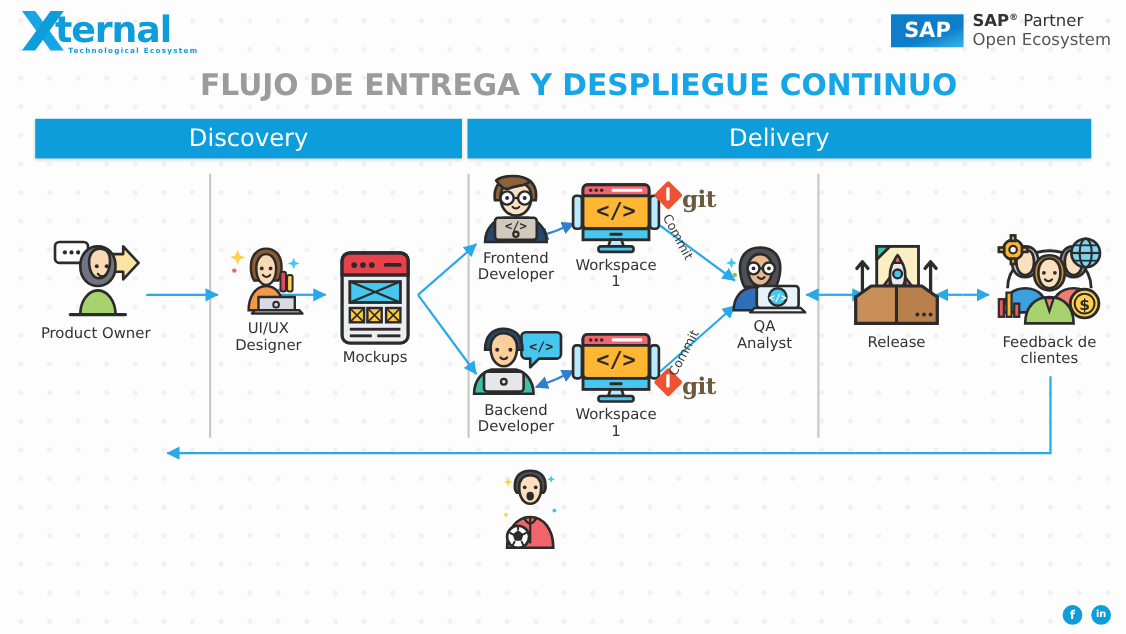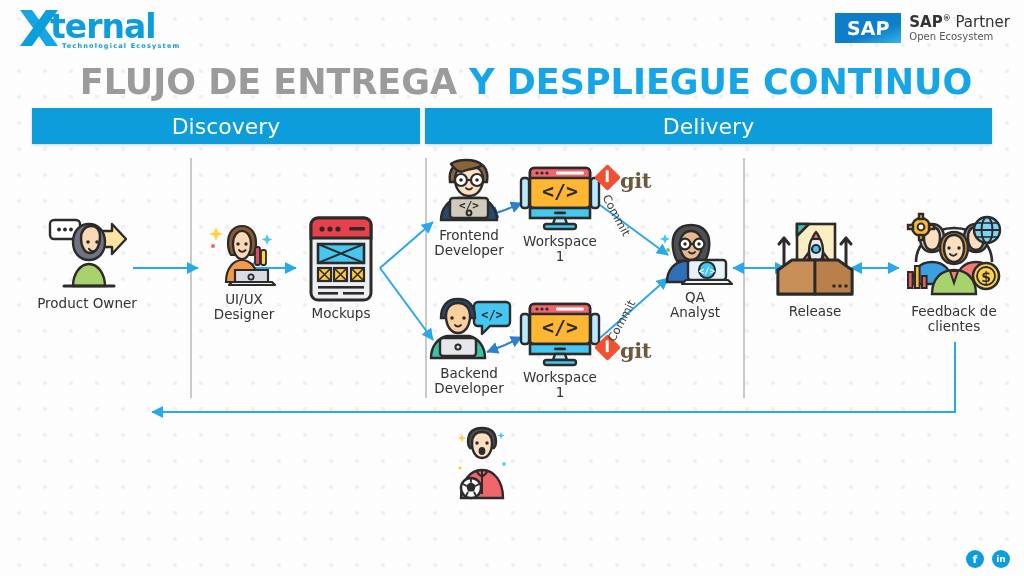--- a/index.html
+++ b/index.html
@@ -45,27 +45,27 @@
   }
   #sapbox span{
     color:#fff;font-weight:bold;font-size:19px;
     font-family:"DejaVu Sans",sans-serif;letter-spacing:0px;
     transform:skewX(-2deg);
   }
   #saptext{line-height:1.12;}
   #saptext .l1{font-size:15px;color:#333;font-weight:bold;font-family:"DejaVu Sans",sans-serif;}
   #saptext .l1 .reg{font-size:8px;vertical-align:super;}
   #saptext .l1 .pt{font-weight:normal;}
-  #saptext .l2{font-size:10px;color:#555;font-family:"DejaVu Sans",sans-serif;}
+  #saptext .l2{font-size:15px;color:#555;font-family:"DejaVu Sans",sans-serif;}
 
   
   #title{
     left:0;right:0;top:62px;text-align:center;
     font-family:"DejaVu Sans",sans-serif;
-    font-size:35px;font-weight:bold;letter-spacing:0px;margin-left:28px;
+    font-size:27px;font-weight:bold;letter-spacing:0px;margin-left:28px;
   }
   #title .g{color:#9b9b9b;}
   #title .b{color:#16a6e8;}
 
   
   .phase{
     height:36px;display:flex;align-items:center;justify-content:center;
     background:#0d9ddb;color:#fff;font-size:22px;
     font-family:"DejaVu Sans",sans-serif;
     box-shadow:0 1px 3px rgba(0,0,0,.18);
@@ -234,21 +234,21 @@
       <path d="M30 48 h33 v14 h-33z" fill="#d8dbe2" stroke="#2b2b2b" stroke-width="2.2"></path>
       <circle cx="46" cy="55" r="2.6" fill="none" stroke="#2b2b2b" stroke-width="1.8"></circle>
       <path d="M24 63 h46 l-3 -3 h-40z" fill="#f2f3f6" stroke="#2b2b2b" stroke-width="2.2" stroke-linejoin="round"></path>
     </svg>
     <div class="cap">
       <div>UI/UX</div>
       <div>Designer</div>
     </div>
   </div>
 
-  <div class="abs node" style="left:300px;top:216px;width:82px">
+  <div class="abs node" style="left:300px;top:228px;width:82px">
     <svg class="ico" width="68" height="86" viewBox="0 0 68 86">
       <rect x="4" y="2" width="60" height="82" rx="7" fill="#eceef2" stroke="#2b2b2b" stroke-width="3"></rect>
       <path d="M4 9a7 7 0 0 1 7-7h46a7 7 0 0 1 7 7v13H4z" fill="#e8414c" stroke="#2b2b2b" stroke-width="3"></path>
       <circle cx="15" cy="13" r="2.6" fill="#2b2b2b"></circle>
         <circle cx="23" cy="13" r="2.6" fill="#2b2b2b"></circle>
         <circle cx="31" cy="13" r="2.6" fill="#2b2b2b"></circle>
       <rect x="42" y="11" width="16" height="3.6" rx="1.5" fill="#2b2b2b"></rect>
       <rect x="11" y="28" width="46" height="19" fill="#45c7ef" stroke="#2b2b2b" stroke-width="2.6"></rect>
       <path d="M11 28 L57 47 M57 28 L11 47" stroke="#2b2b2b" stroke-width="2"></path>
       <rect x="11" y="52" width="13" height="13" fill="#ffc83d" stroke="#2b2b2b" stroke-width="2.2"></rect>

